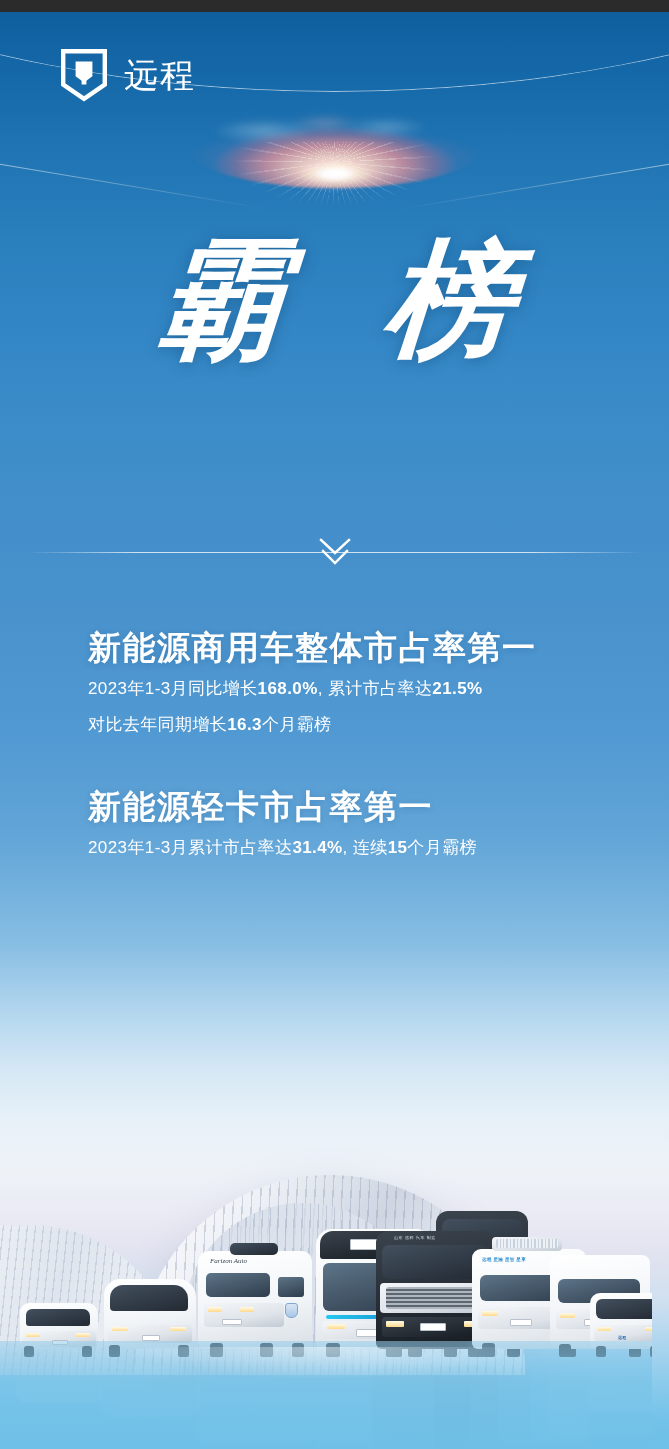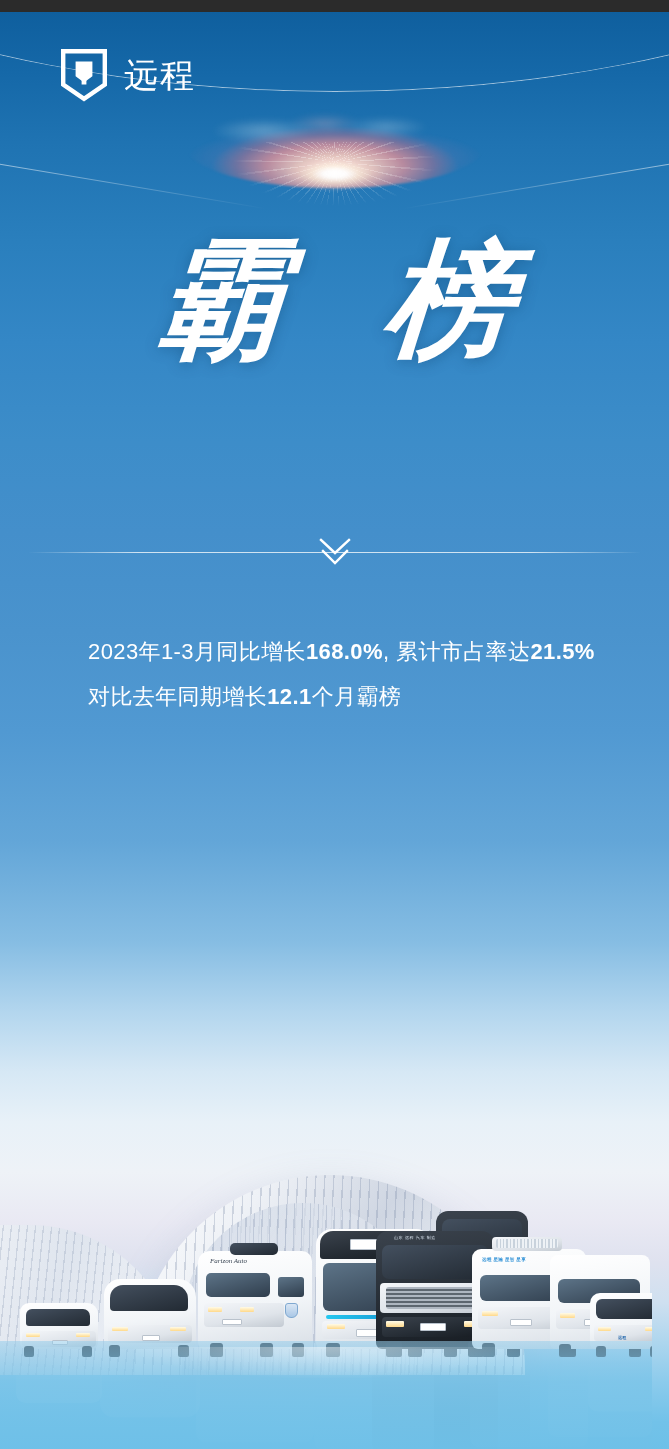--- a/index.html
+++ b/index.html
@@ -130,21 +130,21 @@
 
   
   .stats { position:absolute; left:88px; right:40px; top:615px; z-index:5; }
   .stat-block { margin-bottom:46px; }
   .stat-block:last-child { margin-bottom:0; }
   .stat-head {
     color:#ffffff; font-size:33px; font-weight:700; letter-spacing:1.5px;
     line-height:1.25; text-shadow:0 1px 6px rgba(10,60,105,.22);
   }
   .stat-line {
-    color:#ffffff; font-size:22px; font-weight:400; letter-spacing:.4px;
+    color:#ffffff; font-size:17px; font-weight:400; letter-spacing:.4px;
     line-height:1.75; margin-top:6px; white-space:nowrap;
   }
   .stat-line b { font-weight:700; }
 
   
   .scene { position:absolute; left:0; right:17px; bottom:0; height:470px; z-index:3; overflow:hidden; }
 
   .mountain {
     position:absolute; right:-20px; bottom:128px; width:300px; height:74px;
     background:linear-gradient(to bottom, #8f9ec8 0%, #7f90c0 55%, #8fa0cb 100%);
@@ -267,24 +267,29 @@
   <div class="divider">
     <div class="divider-line"></div>
     <svg class="divider-chev" viewBox="0 0 40 46">
       <path d="M6 8 L20 21 L34 8" fill="none" stroke="#ffffff" stroke-width="2.4" stroke-linecap="square"></path>
       <path d="M8 19 L20 31 L32 19" fill="none" stroke="#ffffff" stroke-width="2.4" stroke-linecap="square"></path>
     </svg>
   </div>
 
   <div class="stats">
       <div class="stat-block">
+        <div class="stat-head">新能源商用车整体市占率第一</div>
         <div class="stat-line"><span>2023年1-3月同比增长</span><b>168.0%</b><span>, 累计市占率达</span><b>21.5%</b></div>
-        <div class="stat-line"><span>对比去年同期增长</span><b>12.1</b><span>个月霸榜</span></div>
+        <div class="stat-line"><span>对比去年同期增长</span><b>16.3</b><span>个月霸榜</span></div>
       </div>
       <div class="stat-block">
+      </div>
+      <div class="stat-block">
+        <div class="stat-head">新能源轻卡市占率第一</div>
+        <div class="stat-line"><span>2023年1-3月累计市占率达</span><b>31.4%</b><span>, 连续</span><b>15</b><span>个月霸榜</span></div>
       </div>
     </div>
 
   <div class="scene">
     <div class="mountain far"></div>
     <div class="mountain"></div>
     <div class="rock"></div>
     <div class="dome-left"></div>
     <div class="dome"></div>
 

